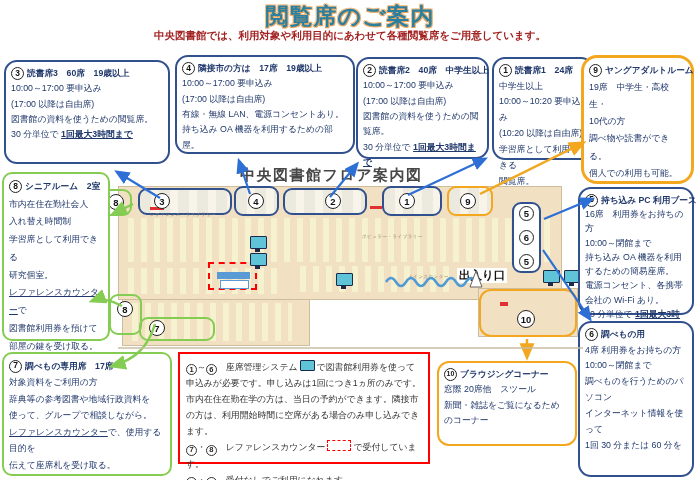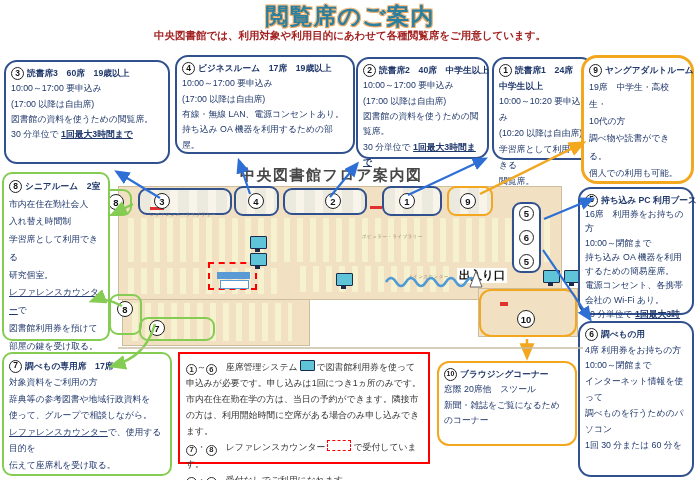--- a/index.html
+++ b/index.html
@@ -169,21 +169,21 @@
       </div>
     <div class="bl">10:00～17:00 要申込み</div>
     <div class="bl">(17:00 以降は自由席)</div>
     <div class="bl">図書館の資料を使うための閲覧席。</div>
     <div class="bl"><span>30 分単位で </span><span class="u">1回最大3時間まで</span></div>
   </div>
 
   <div class="box" id="b4">
     <div class="bt">
         <span class="circ">4</span>
-        <span class="btt">ビジネスルーム　17席　19歳以上</span>
+        <span class="btt">隣接市の方は　17席　19歳以上</span>
       </div>
     <div class="bl">10:00～17:00 要申込み</div>
     <div class="bl">(17:00 以降は自由席)</div>
     <div class="bl">有線・無線 LAN、電源コンセントあり。</div>
     <div class="bl">持ち込み OA 機器を利用するための部屋。</div>
   </div>
 
   <div class="box" id="b2">
     <div class="bt">
         <span class="circ">2</span>
@@ -193,21 +193,21 @@
     <div class="bl">(17:00 以降は自由席)</div>
     <div class="bl">図書館の資料を使うための閲覧席。</div>
     <div class="bl"><span>30 分単位で </span><span class="u">1回最大3時間まで</span></div>
   </div>
 
   <div class="box" id="b1">
     <div class="bt">
         <span class="circ">1</span>
         <span class="btt">読書席1　24席</span>
       </div>
-    <div class="bl" style="font-weight:bold;">中学生以上</div>
+    <div class="bl" style="font-weight:normal;">中学生以上</div>
     <div class="bl">10:00～10:20 要申込み</div>
     <div class="bl">(10:20 以降は自由席)</div>
     <div class="bl">学習席として利用できる</div>
     <div class="bl">閲覧席。</div>
   </div>
 
   <div class="box orange" id="b9">
     <div class="bt">
         <span class="circ">9</span>
         <span class="btt">ヤングアダルトルーム</span>
@@ -230,22 +230,22 @@
     <div class="bl"><span>30 分単位で </span><span class="u">1回最大3時間まで</span></div>
   </div>
 
   <div class="box" id="b6">
     <div class="bt">
         <span class="circ">6</span>
         <span class="btt">調べもの用</span>
       </div>
     <div class="bl">4席 利用券をお持ちの方</div>
     <div class="bl">10:00～閉館まで</div>
+    <div class="bl">調べものを行うためのパソコン</div>
     <div class="bl">インターネット情報を使って</div>
-    <div class="bl">調べものを行うためのパソコン</div>
     <div class="bl">1回 30 分または 60 分を</div>
 
   </div>
 
   <div class="box green" id="b8">
     <div class="bt">
         <span class="circ">8</span>
         <span class="btt">シニアルーム　2室</span>
       </div>
     <div class="bl">市内在住在勤社会人</div>

